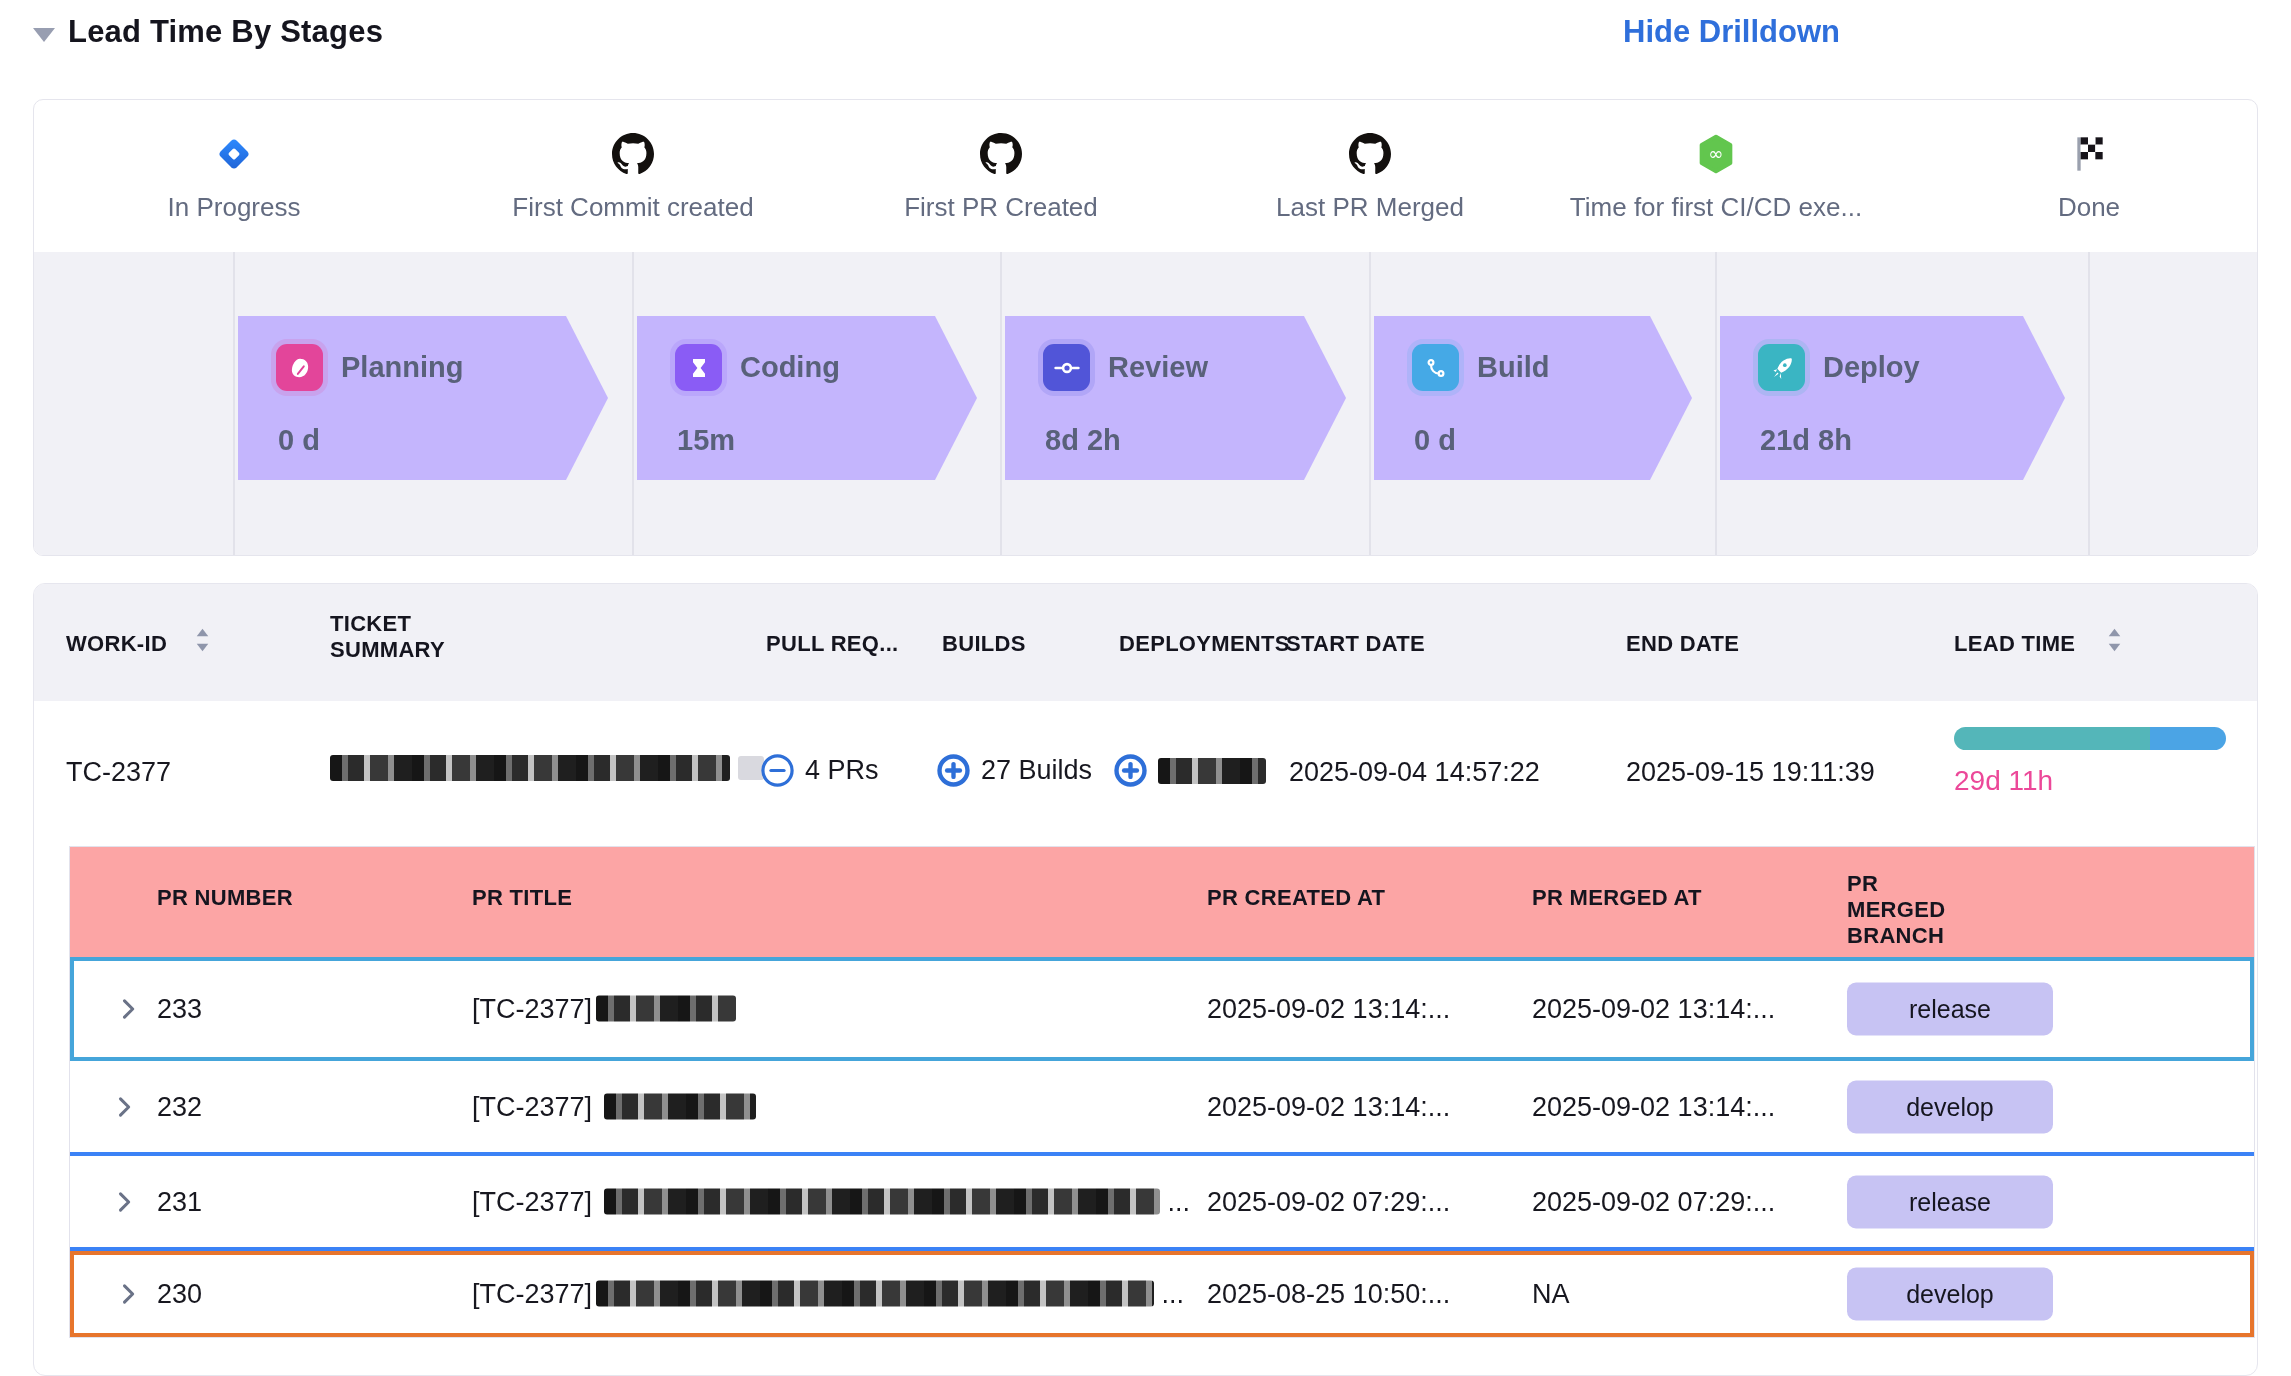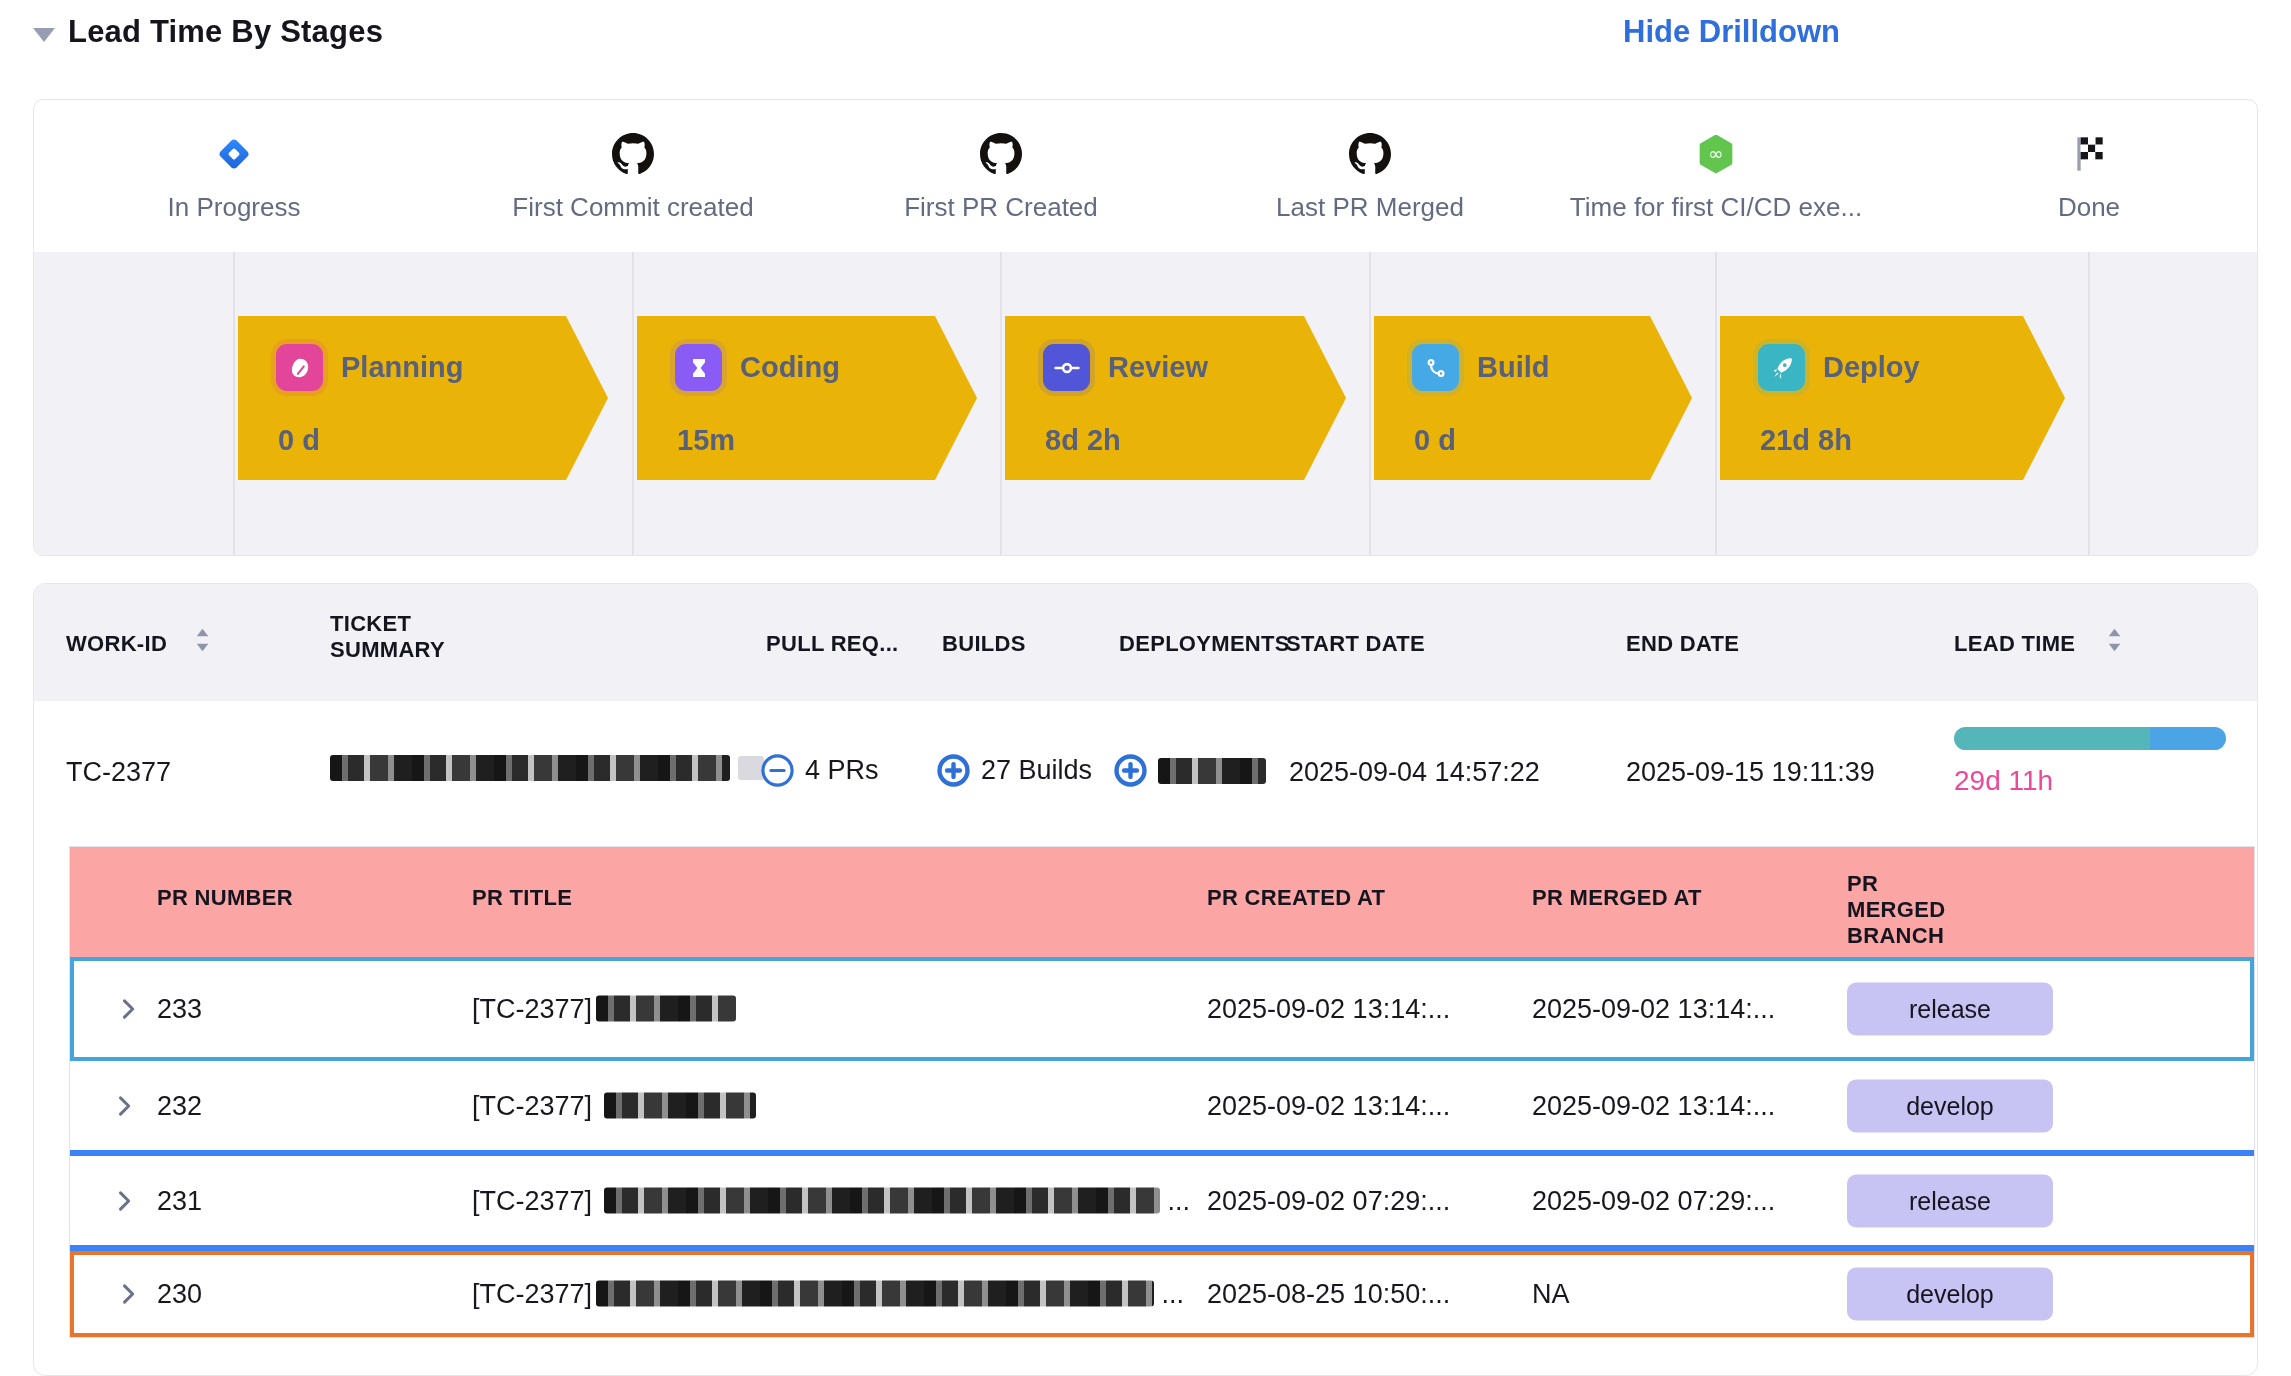--- a/index.html
+++ b/index.html
@@ -15,21 +15,21 @@
   .drill-link { position:absolute; right:34px; top:14px; font-size:31px; font-weight:700; color:#2f6fdb; cursor:pointer; }
 
   
   #pipeline-card { position:absolute; left:33px; top:99px; width:2225px; height:457px;
     background:#fff; border:1px solid #e5e5ed; border-radius:10px; overflow:hidden; }
   .milestone { position:absolute; top:30px; width:360px; text-align:center; }
   .milestone .m-icon { height:48px; display:flex; align-items:center; justify-content:center; }
   .milestone .m-label { margin-top:14px; font-size:26px; color:#636b80; }
   #stage-zone { position:absolute; left:0; top:152px; width:100%; height:305px; background:#f1f1f6; }
   .v-line { position:absolute; top:0; bottom:0; width:2px; background:#e2e2ea; }
-  .stage-chip { position:absolute; top:64px; height:164px; background:#eab308;
+  .stage-chip { position:absolute; top:64px; height:164px; background:#c4b5fd;
     clip-path: polygon(0 0, calc(100% - 42px) 0, 100% 50%, calc(100% - 42px) 100%, 0 100%); }
   .chip-head { position:absolute; left:38px; top:28px; display:flex; align-items:center; }
   .stage-badge { width:47px; height:47px; border-radius:11px; display:flex; align-items:center; justify-content:center; }
   .stage-name { margin-left:18px; font-size:29px; font-weight:700; color:#59617a; }
   .stage-duration { position:absolute; left:40px; top:108px; font-size:29px; font-weight:700; color:#59617a; }
 
   
   #work-card { position:absolute; left:33px; top:583px; width:2225px; height:793px;
     background:#fff; border:1px solid #e6e6ee; border-radius:12px; overflow:hidden; }
   #work-header { position:absolute; left:0; top:0; width:100%; height:117px; background:#f1f1f6; }
@@ -45,21 +45,21 @@
   #lead-bar { position:absolute; left:1920px; top:26px; width:272px; height:23px; border-radius:12px; overflow:hidden; display:flex; }
   #lead-bar .seg-teal { height:100%; background:#54b6b9; }
   #lead-bar .seg-blue { height:100%; background:#4ba4e5; }
   #lead-label { position:absolute; left:1920px; top:64px; font-size:28px; color:#ec4899; }
 
   
   #pr-table { position:absolute; left:35px; top:262px; width:2186px; background:#fff; border:1px solid #e2e2ec; }
   #pr-header { position:relative; height:110px; background:#fca5a5; }
   .pr-th { position:absolute; top:38px; font-size:22px; font-weight:700; color:#15151f; letter-spacing:.3px; white-space:pre-line; }
   .pr-th.two-line { top:24px; }
-  .pr-row { position:relative; height:95px; background:#fff; border-bottom:6px solid #3b82f6; font-size:27px; }
+  .pr-row { position:relative; height:95px; background:#fff; border-bottom:4px solid #3b82f6; font-size:27px; }
   .pr-row.hl-blue { height:104px; border:4px solid #45a5da; }
   .pr-row.hl-orange { height:86px; border:4px solid #e7752c; }
   .pr-cell { position:absolute; top:50%; transform:translateY(-50%); white-space:nowrap; }
   .chev { position:absolute; left:40px; top:50%; transform:translateY(-50%); cursor:pointer; display:flex; }
   .branch-badge { position:absolute; left:1777px; top:50%; transform:translateY(-50%);
     width:206px; height:53px; background:#c7c3f3; border-radius:9px;
     display:flex; align-items:center; justify-content:center; font-size:25px; color:#15151f; }
   .title-redact { vertical-align:-4px; }
 </style>
 </head>

